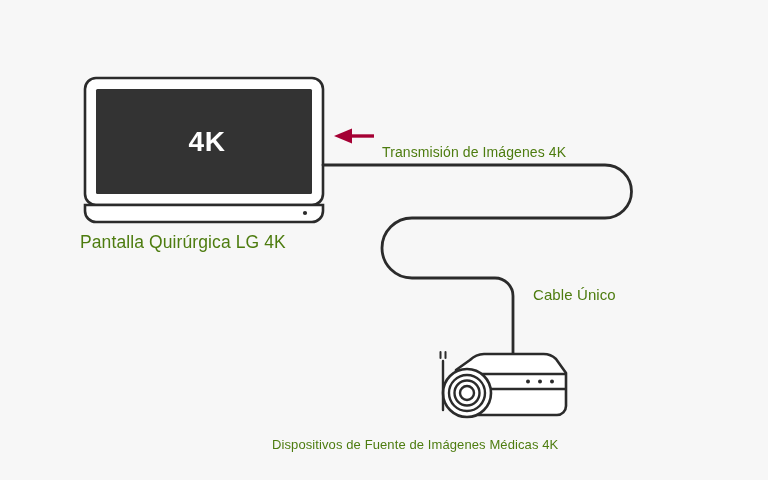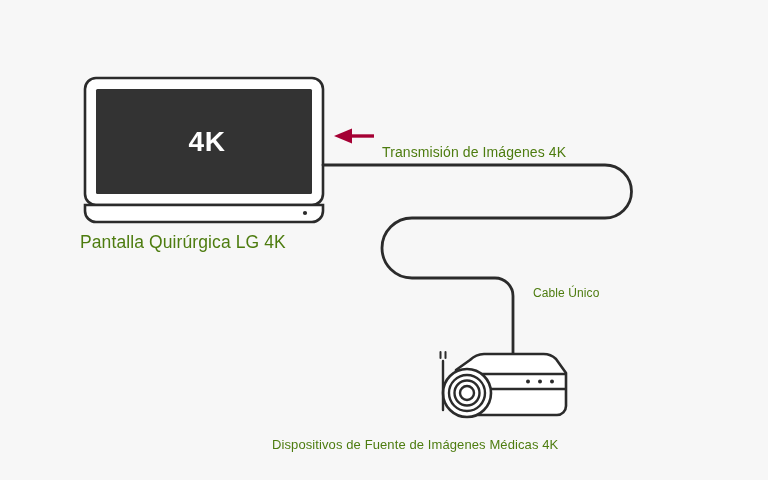--- a/index.html
+++ b/index.html
@@ -45,21 +45,21 @@
     left: 382px;
     top: 124px;
     font-size: 14px;
     color: #4d7c0f;
     letter-spacing: 0.1px;
     margin-top: 20px;
   }
   #label-cable-line1 {
     left: 533px;
     top: 286px;
-    font-size: 12px;
+    font-size: 15px;
     letter-spacing: 0.1px;
   }
   #label-cable-line2 {
     left: 533px;
     top: 313px;
     font-size: 17.5px;
     letter-spacing: 0.1px;
   }
   #label-source {
     left: 272px;

